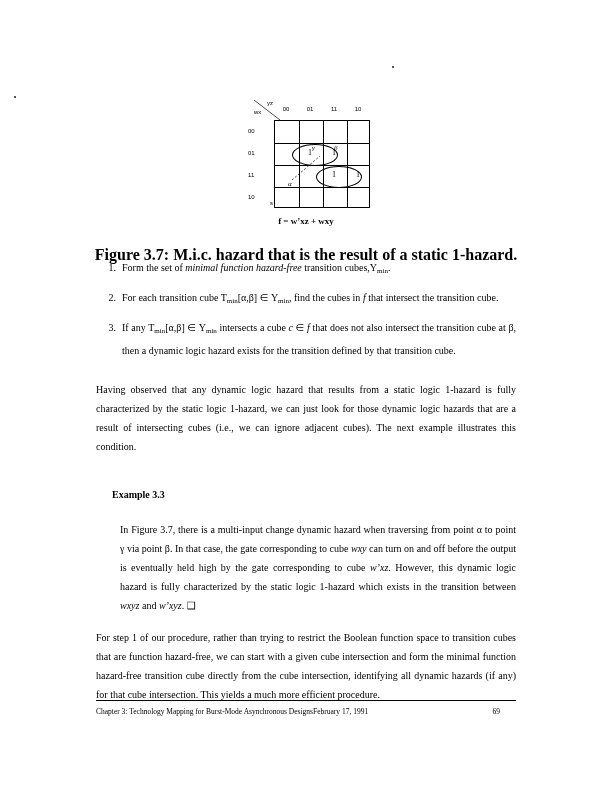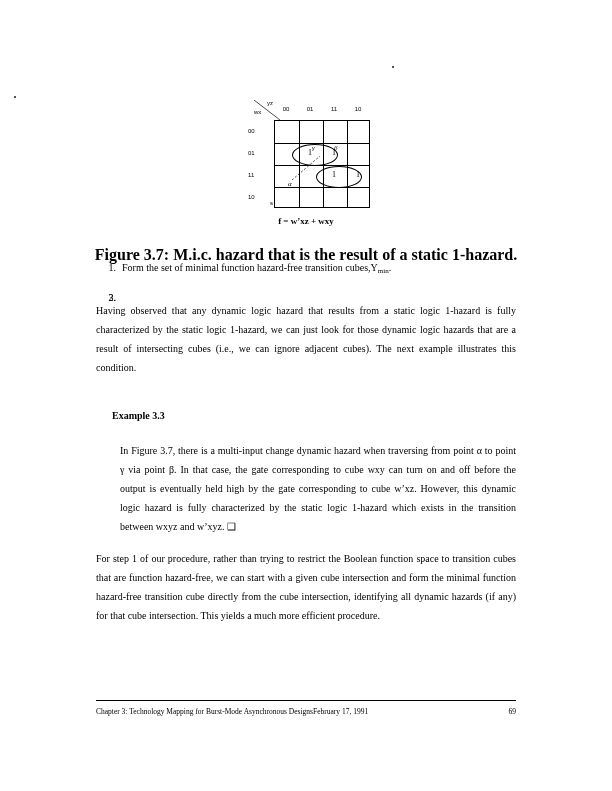--- a/index.html
+++ b/index.html
@@ -200,21 +200,21 @@
   .example-head {
     font-weight: bold;
     font-size: 10px;
     margin: 16px;
   }
   .example-body {
     margin: 10px 0 0 0;
     padding-left: 24px;
     text-align: justify;
   }
-  .it { }
+  .it { font-style: italic; }
   .sub { font-size: 7px; vertical-align: -2px; }
   
   .footer-rule {
     position: absolute;
     left: 96px;
     top: 700px;
     width: 420px;
     border-top: 1px solid #000;
   }
   .footer {
@@ -226,21 +226,21 @@
     font-family: "Liberation Serif", serif;
   }
   .footer .left {
     position: absolute;
     left: 0;
     top: 0;
     white-space: nowrap;
   }
   .footer .right {
     position: absolute;
-    right: 0;
+    right: 16px;
     top: 0;
   }
 </style>
 </head>
 <body>
 
 <div class="page">
 
   <div class="speck" style="left:14px; top:96px;"></div>
   <div class="speck" style="left:392px; top:66px;"></div>
@@ -316,23 +316,25 @@
 
   <div class="content">
 
     <ol class="steps">
       <li>
         <span class="num">1.</span>
         <span>Form the set of <span class="it">minimal function hazard-free</span> transition cubes,Υ<span class="sub">min</span>.</span>
       </li>
       <li>
         <span class="num">2.</span>
+        <span>For each transition cube T<span class="sub">min</span>[α,β] ∈ Υ<span class="sub">min</span>, find the cubes in <span class="it">f</span> that intersect the transition cube.</span>
       </li>
       <li>
         <span class="num">3.</span>
+        <span>If any T<span class="sub">min</span>[α,β] ∈ Υ<span class="sub">min</span> intersects a cube <span class="it">c</span> ∈ <span class="it">f</span> that does not also intersect the transition cube at β, then a dynamic logic hazard exists for the transition defined by that transition cube.</span>
       </li>
     </ol>
 
     <div class="gap"></div>
 
     <p class="para">Having observed that any dynamic logic hazard that results from a static logic 1-hazard is fully characterized by the static logic 1-hazard, we can just look for those dynamic logic hazards that are a result of intersecting cubes (i.e., we can ignore adjacent cubes). The next example illustrates this condition.</p>
 
     <div class="gap"></div>
 
     <p class="example-head">Example 3.3</p>

